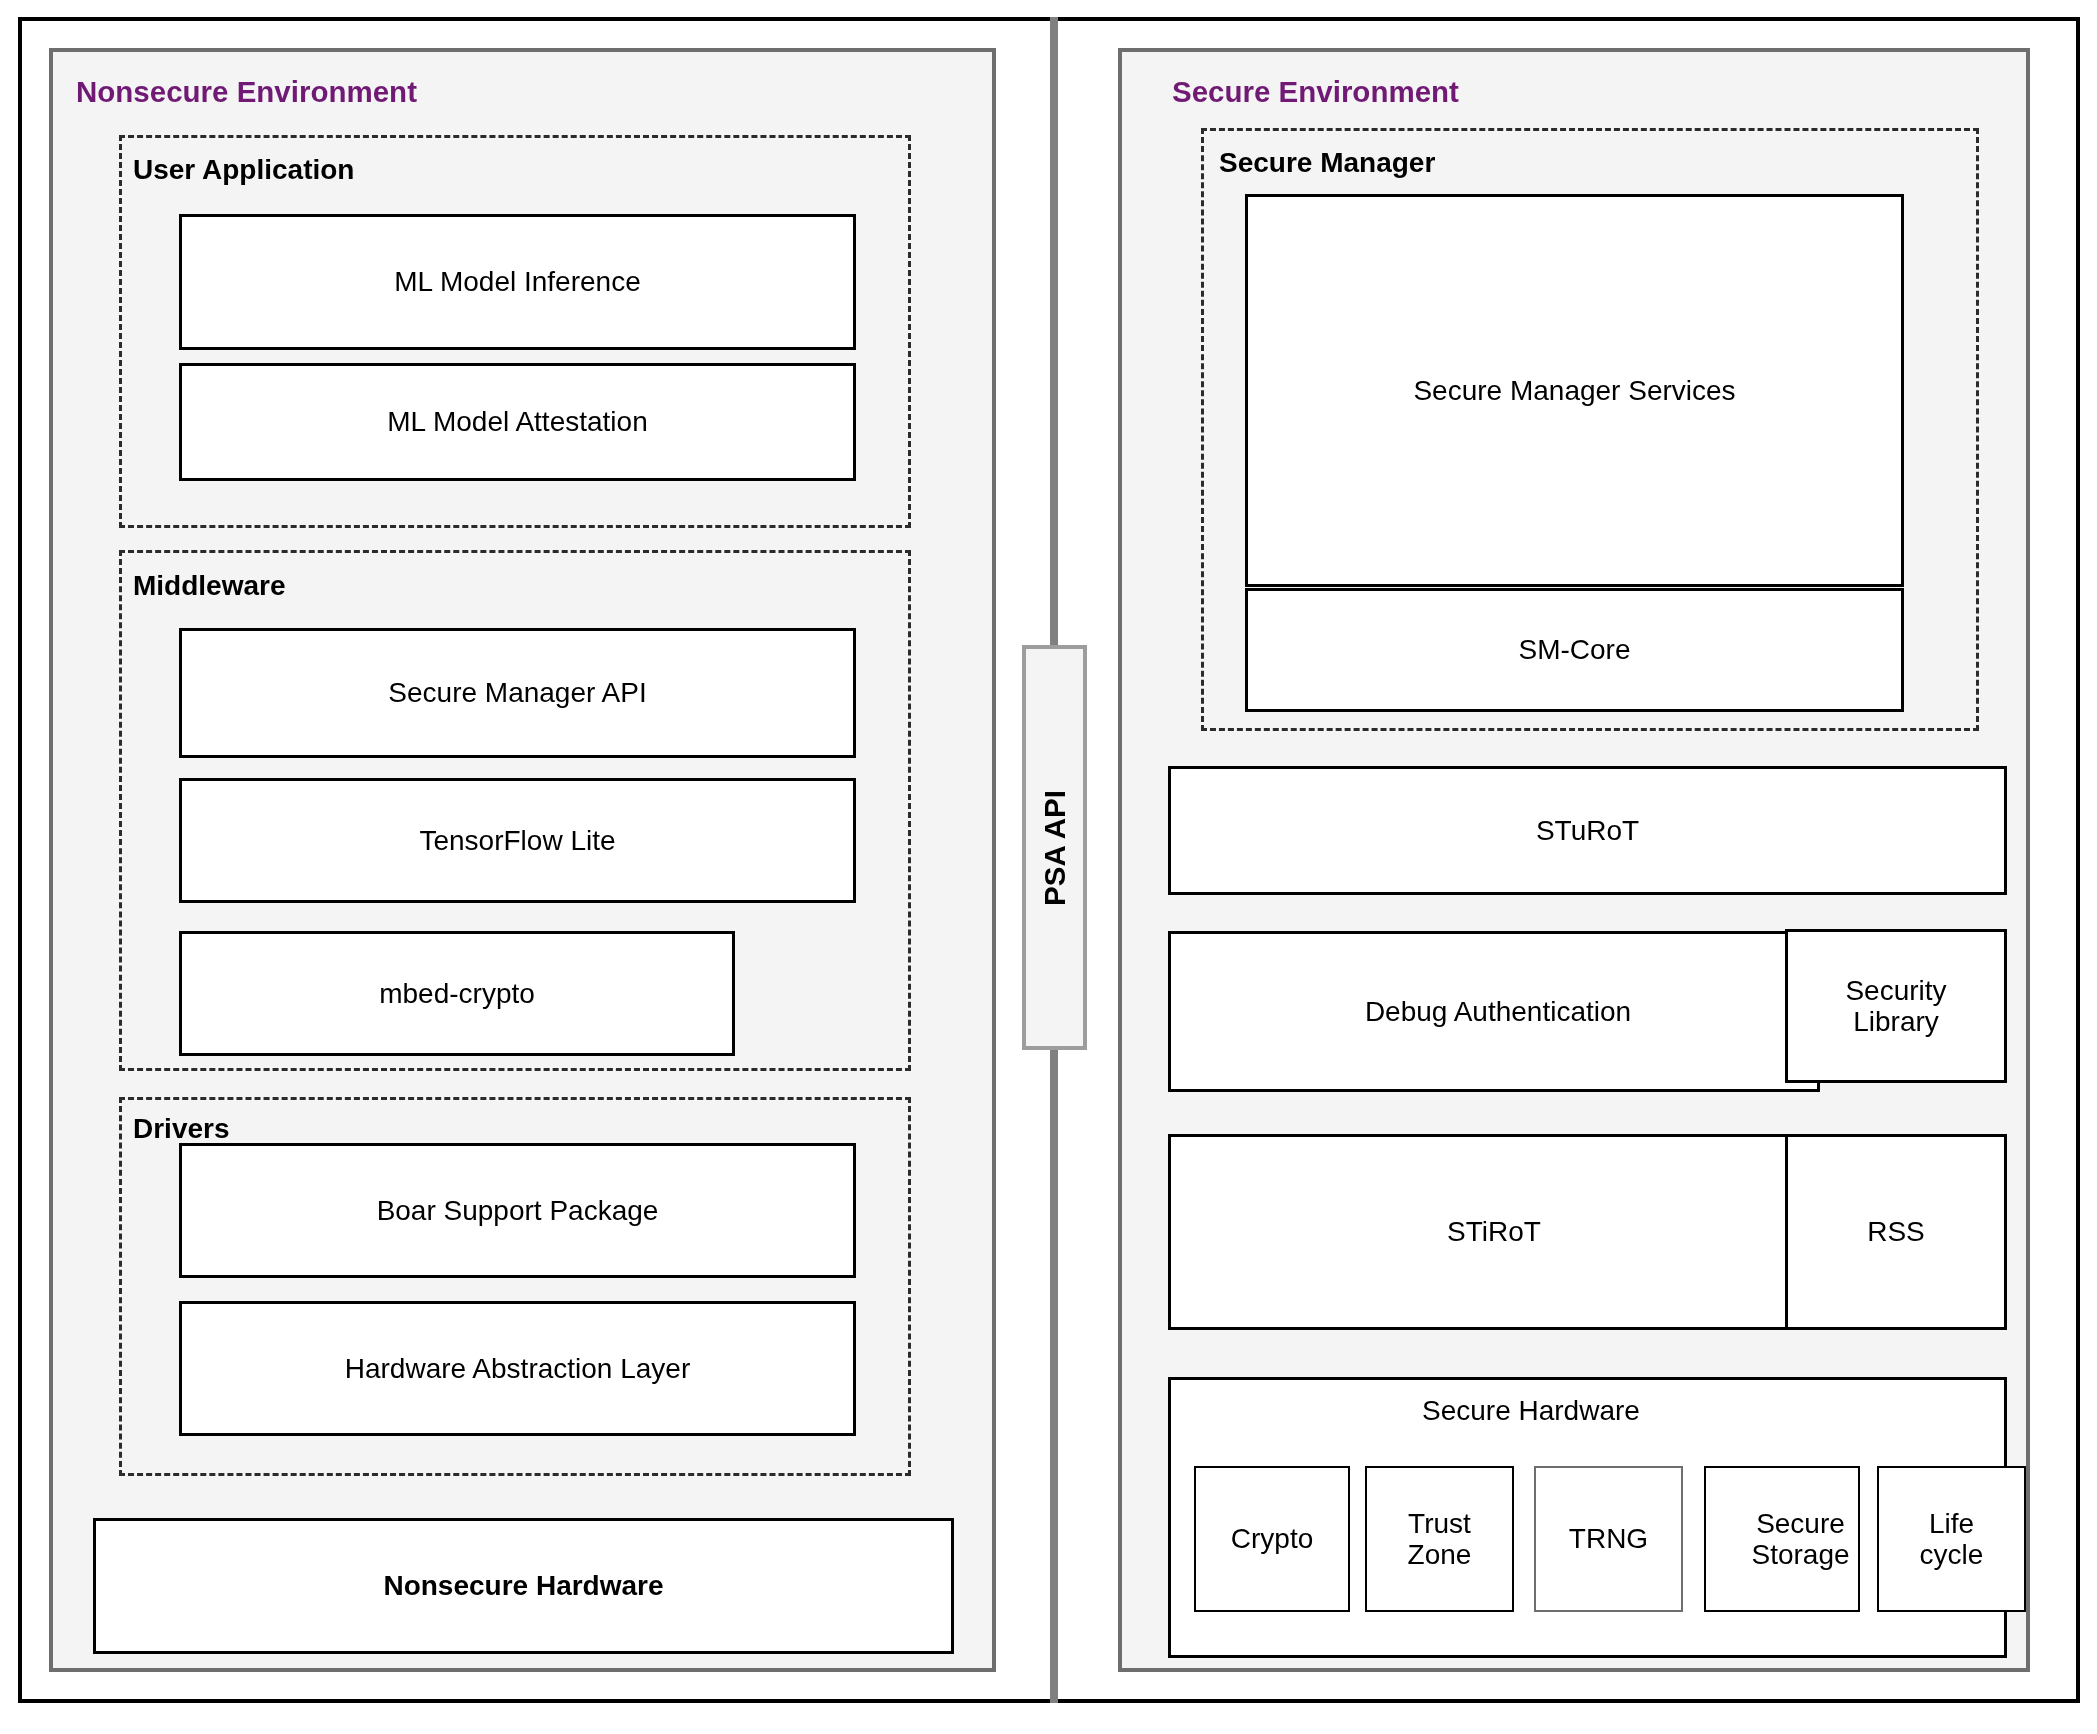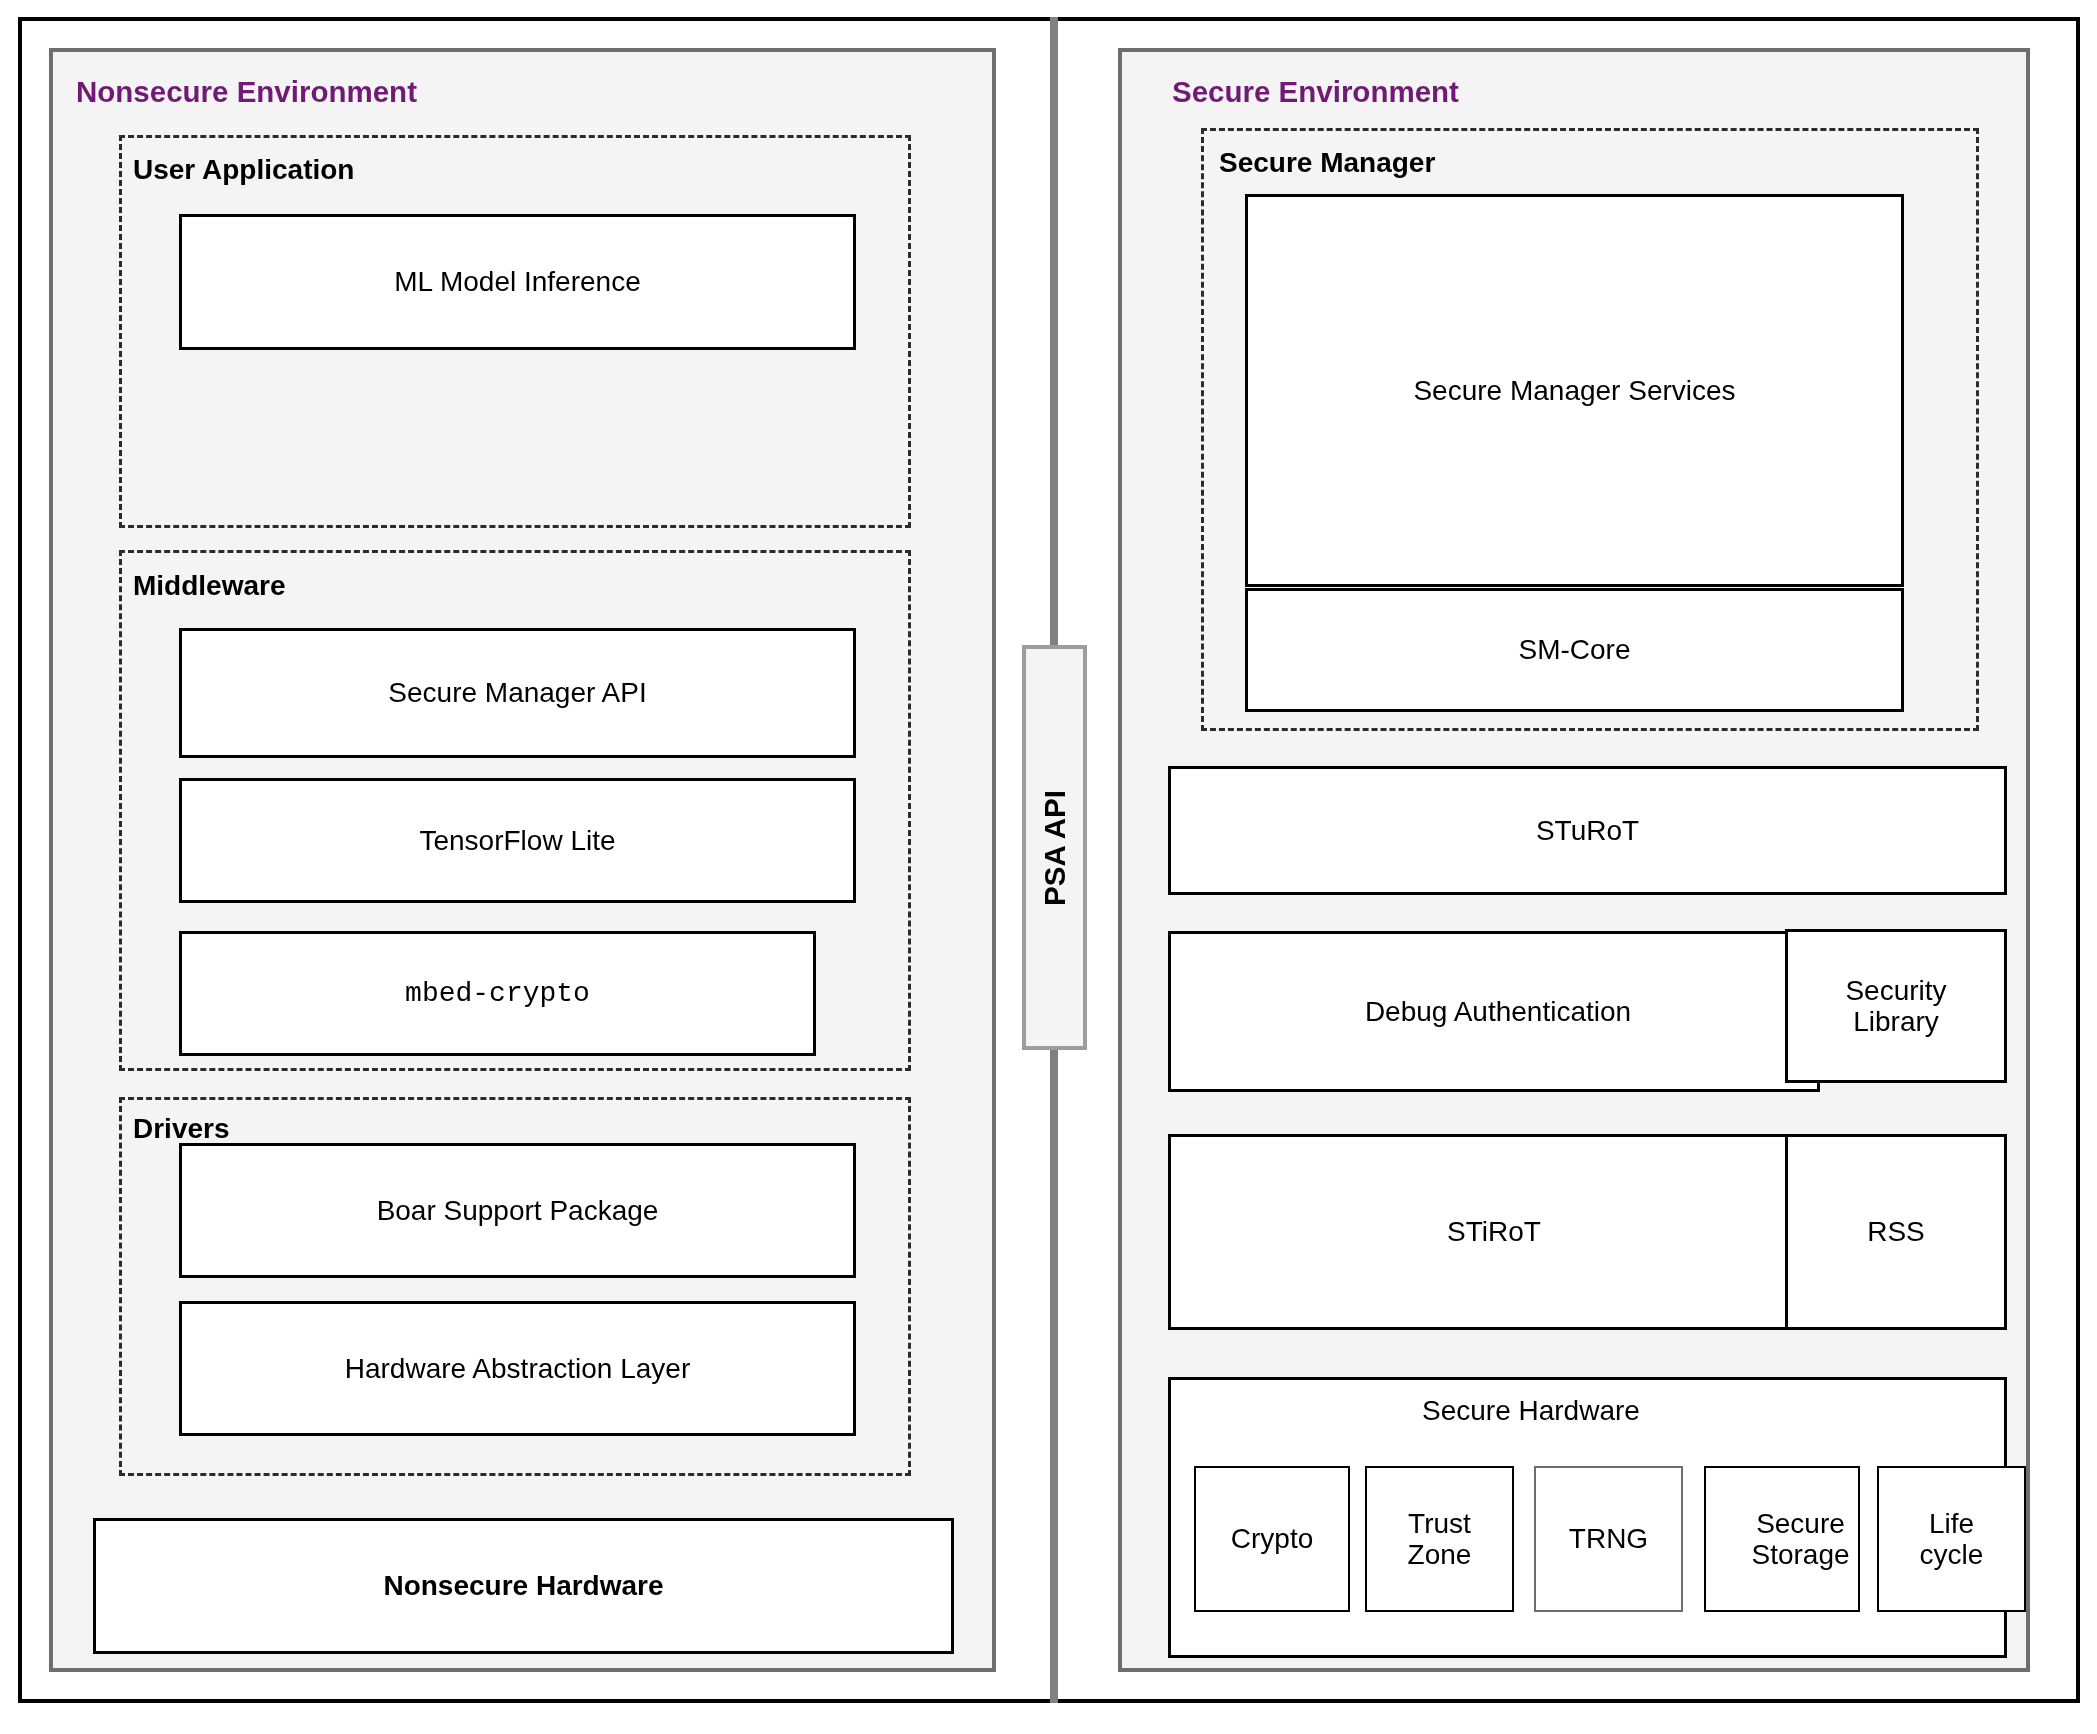--- a/index.html
+++ b/index.html
@@ -141,33 +141,36 @@
 
   <div class="env-title" style="left:76px; top:77px;">Nonsecure Environment</div>
 
   <div class="group" style="left:119px; top:135px; width:792px; height:393px;"></div>
   <div class="group-title" style="left:133px; top:156px;">User Application</div>
 
   <div class="box" style="left:179px; top:214px; width:677px; height:136px;">
     <span class="label">ML Model Inference</span>
   </div>
 
+  <div class="box" style="left:179px; top:363px; width:677px; height:118px;">
+    <span class="label">ML Model Attestation</span>
+  </div>
 
   <div class="group" style="left:119px; top:550px; width:792px; height:521px;"></div>
   <div class="group-title" style="left:133px; top:572px;">Middleware</div>
 
   <div class="box" style="left:179px; top:628px; width:677px; height:130px;">
     <span class="label">Secure Manager API</span>
   </div>
 
   <div class="box" style="left:179px; top:778px; width:677px; height:125px;">
     <span class="label">TensorFlow Lite</span>
   </div>
 
-  <div class="box" style="left:179px; top:931px; width:637px; height:125px;font-family:Liberation Mono, monospace;">
+  <div class="box" style="left:179px; top:931px; width:556px; height:125px;">
     <span class="label">mbed-crypto</span>
   </div>
 
   <div class="group" style="left:119px; top:1097px; width:792px; height:379px;"></div>
   <div class="group-title" style="left:133px; top:1115px;">Drivers</div>
 
   <div class="box" style="left:179px; top:1143px; width:677px; height:135px;">
     <span class="label">Boar Support Package</span>
   </div>
 

